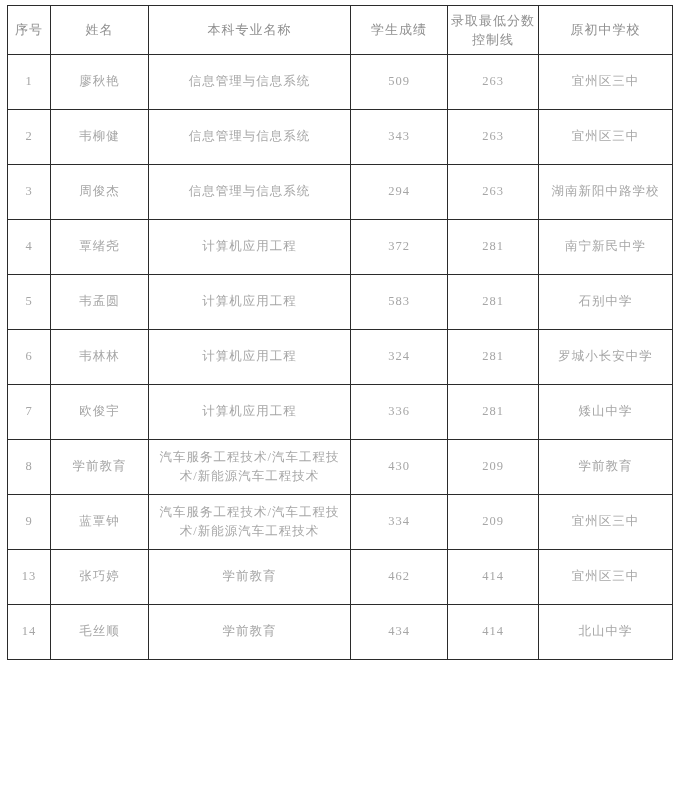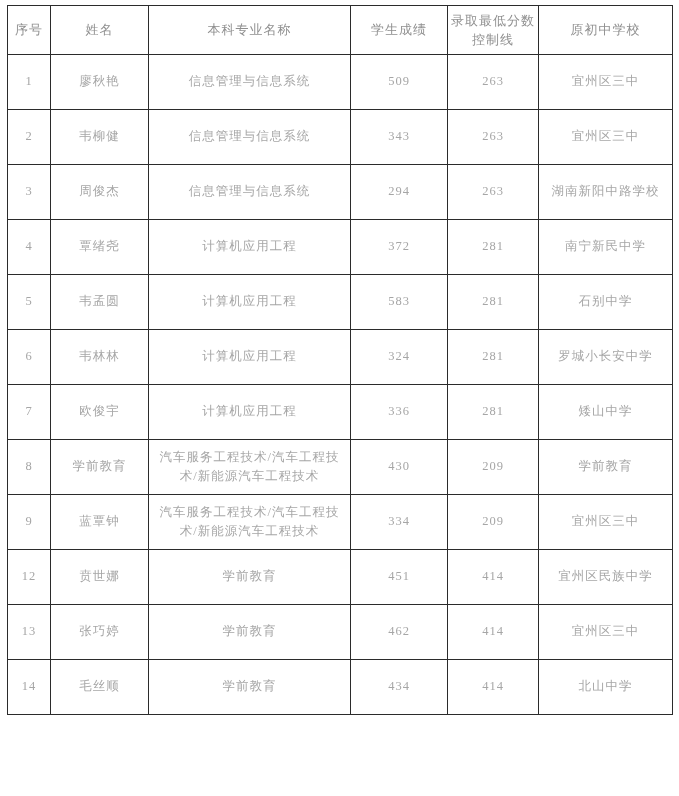--- a/index.html
+++ b/index.html
@@ -143,28 +143,20 @@
         </tr>
         <tr>
           <td>9</td>
           <td>蓝覃钟</td>
           <td>汽车服务工程技术/汽车工程技术/新能源汽车工程技术</td>
           <td>334</td>
           <td>209</td>
           <td>宜州区三中</td>
         </tr>
         <tr>
-          <td>12</td>
-          <td>贲世娜</td>
-          <td>学前教育</td>
-          <td>451</td>
-          <td>414</td>
-          <td>宜州区民族中学</td>
-        </tr>
-        <tr>
           <td>13</td>
           <td>张巧婷</td>
           <td>学前教育</td>
           <td>462</td>
           <td>414</td>
           <td>宜州区三中</td>
         </tr>
         <tr>
           <td>14</td>
           <td>毛丝顺</td>

